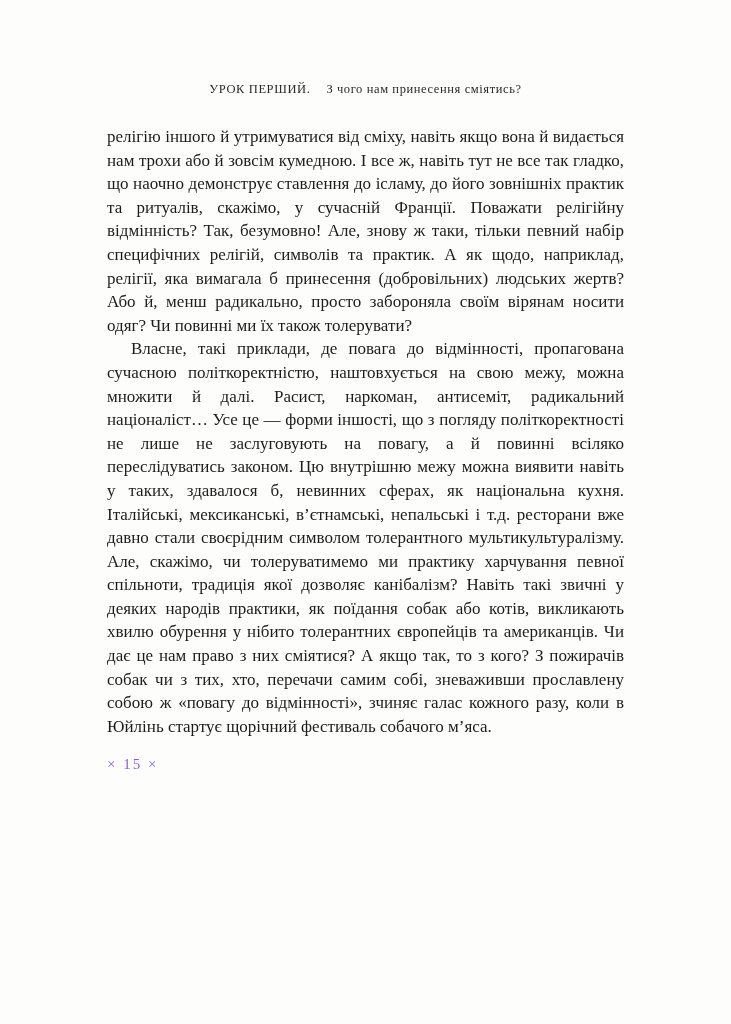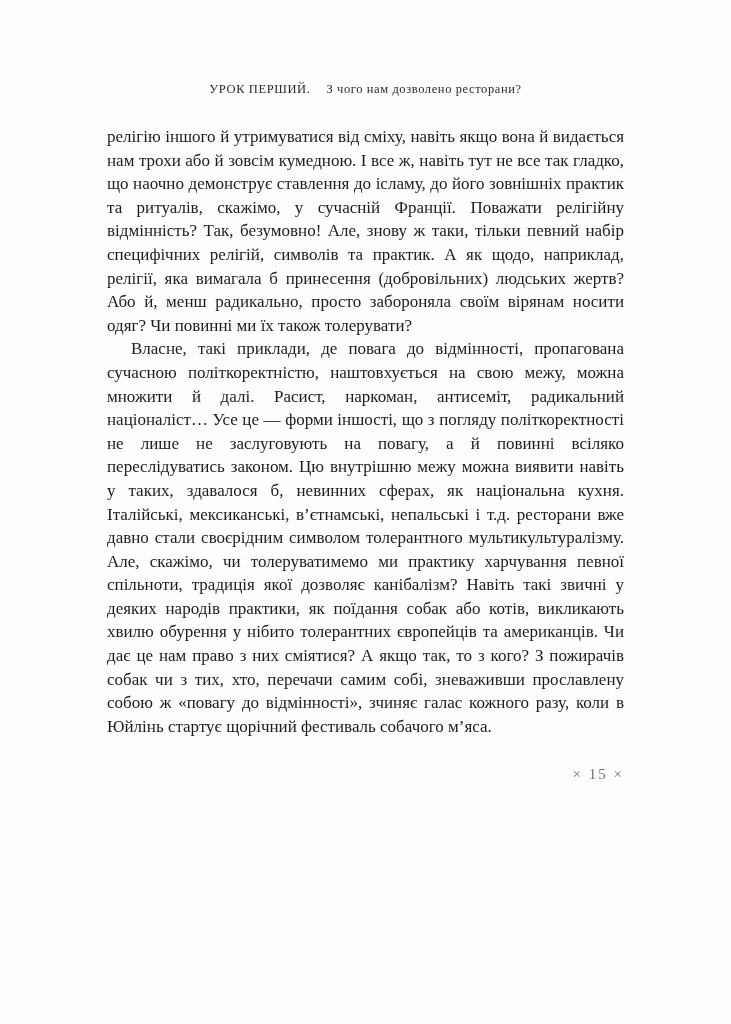--- a/index.html
+++ b/index.html
@@ -37,34 +37,34 @@
     text-justify: inter-word;
   }
   .body-text p {
     margin: 0;
     font-family: Liberation Serif, serif;
   }
   .body-text p.indented {
     text-indent: 24px;
   }
   .page-footer {
-    text-align: right;
-    margin-top: 28px;
+    text-align: left;
+    margin-top: 18px;
     font-size: 15px;
     letter-spacing: 2px;
-    color: #737373;
+    color: #8b5cf6;
   }
 </style>
 </head>
 <body>
 
 <div class="page">
 
   <header class="running-header">
-    <span class="chapter-label">УРОК ПЕРШИЙ.</span><span class="chapter-title">З чого нам дозволено ресторани?</span>
+    <span class="chapter-label">УРОК ПЕРШИЙ.</span><span class="chapter-title">З чого нам принесення сміятись?</span>
   </header>
 
   <main class="body-text">
     <p>релігію іншого й утримуватися від сміху, навіть якщо вона й видається нам трохи або й зовсім кумедною. І все ж, навіть тут не все так гладко, що наочно демонструє ставлення до ісламу, до його зовнішніх практик та ритуалів, скажімо, у сучасній Франції. Поважати релігійну відмінність? Так, безумовно! Але, знову ж таки, тільки певний набір специфічних релігій, символів та практик. А як щодо, наприклад, релігії, яка вимагала б принесення (добровільних) людських жертв? Або й, менш радикально, просто забороняла своїм вірянам носити одяг? Чи повинні ми їх також толерувати?</p>
     <p class="indented">Власне, такі приклади, де повага до відмінності, пропагована сучасною політкоректністю, наштовхується на свою межу, можна множити й далі. Расист, наркоман, антисеміт, радикальний націоналіст… Усе це — форми іншості, що з погляду політкоректності не лише не заслуговують на повагу, а й повинні всіляко переслідуватись законом. Цю внутрішню межу можна виявити навіть у таких, здавалося б, невинних сферах, як національна кухня. Італійські, мексиканські, в’єтнамські, непальські і т.д. ресторани вже давно стали своєрідним символом толерантного мультикультуралізму. Але, скажімо, чи толеруватимемо ми практику харчування певної спільноти, традиція якої дозволяє канібалізм? Навіть такі звичні у деяких народів практики, як поїдання собак або котів, викликають хвилю обурення у нібито толерантних європейців та американців. Чи дає це нам право з них сміятися? А якщо так, то з кого? З пожирачів собак чи з тих, хто, перечачи самим собі, зневаживши прославлену собою ж «повагу до відмінності», зчиняє галас кожного разу, коли в Юйлінь стартує щорічний фестиваль собачого м’яса.</p>
   </main>
 
   <footer class="page-footer">
     <span>× 15 ×</span>
   </footer>

